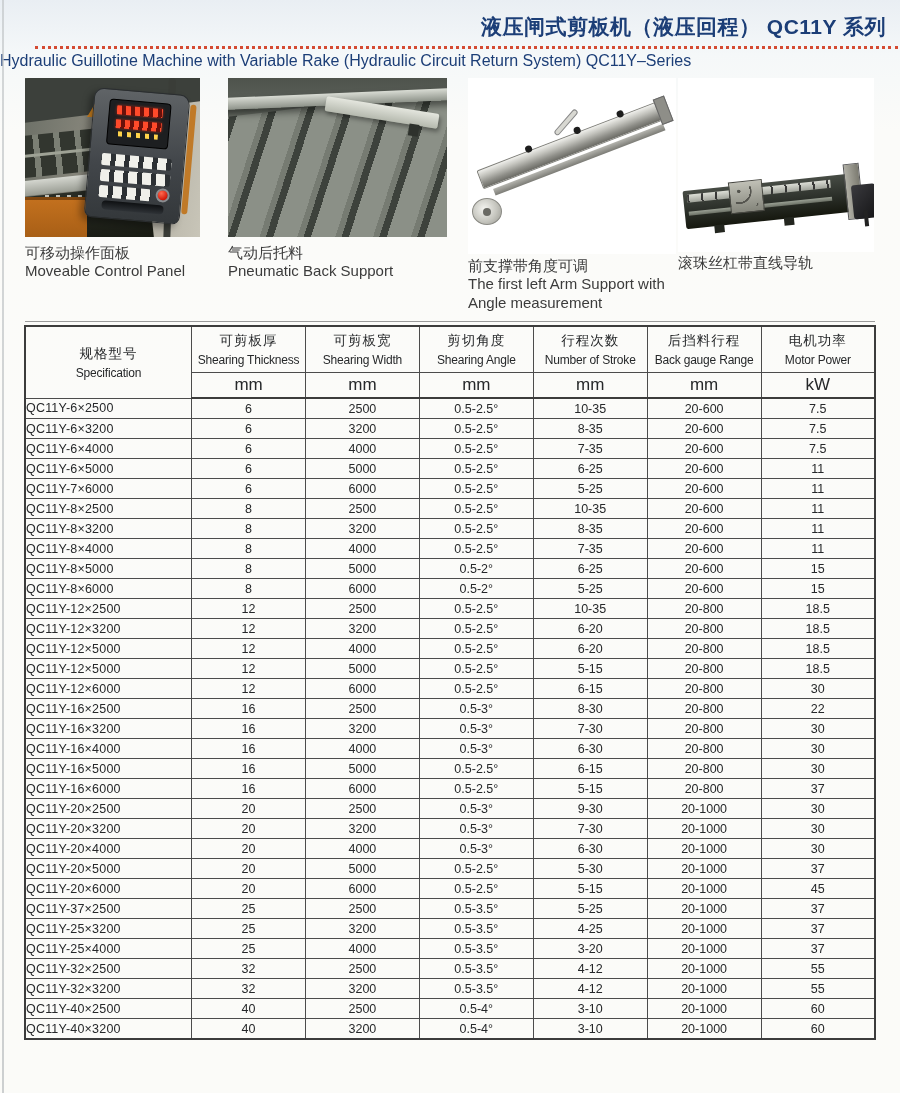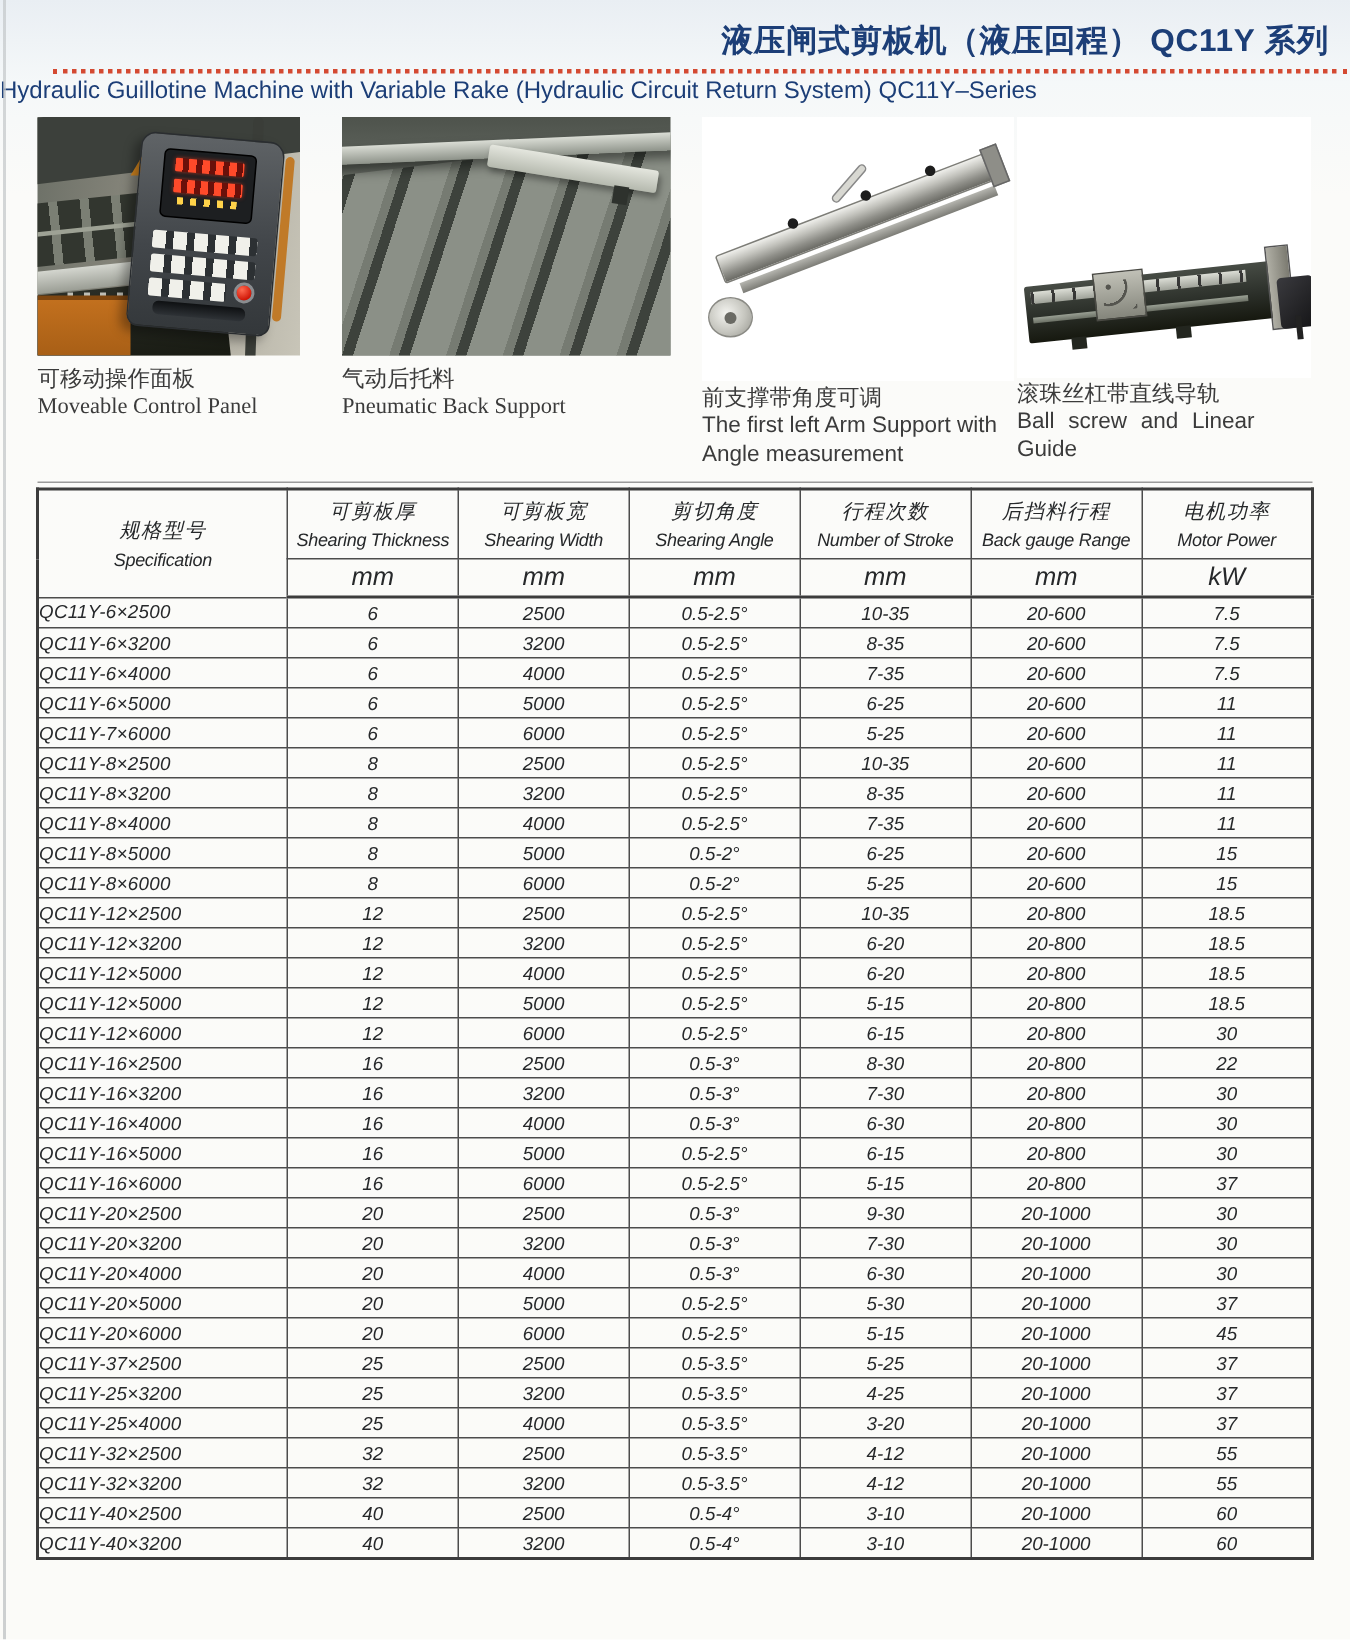--- a/index.html
+++ b/index.html
@@ -30,21 +30,21 @@
 
   
   .features { position:relative; height:233px; margin-top:8px; }
   .card { position:absolute; top:0; }
   .card1 { left:25px;  width:175px; }
   .card2 { left:228px; width:219px; }
   .card3 { left:468px; width:208px; }
   .card4 { left:678px; width:196px; }
   .photo { position:relative; overflow:hidden; }
   .cap-zh,.cap-en { font-size:15px; color:#3b3b3b; line-height:1.22; }
-  .card1 figcaption,.card2 figcaption { margin-top:7px;font-family:Liberation Serif, serif; }
+  .card1 figcaption,.card2 figcaption { margin-top:7px; }
   .card3 figcaption { margin-top:3px; }
   .card4 figcaption { margin-top:2px; }
   .card4 .cap-en { word-spacing:5px; }
 
   
   .p1 { height:159px; background:linear-gradient(100deg,#6b6f66 0%,#8d8b80 45%,#b3b0a4 70%,#c8c5b8 100%); }
   .p1-orange-tl { position:absolute; top:0; left:20px; width:64px; height:13px; background:#c07a28; }
   .p1-topdark { position:absolute; top:-14px; left:-12px; width:150%; height:44px; background:#3c403b; transform:rotate(-7deg); }
   .p1-warning { position:absolute; top:24px; left:62px; width:0; height:0;
     border-left:9px solid transparent; border-right:9px solid transparent; border-bottom:15px solid #d8881f; }
@@ -136,21 +136,21 @@
   .p4-motor { position:absolute; right:-16px; top:12px; width:24px; height:34px; border-radius:3px;
     background:linear-gradient(135deg,#3a3a3e,#141416); }
   .p4-hook { position:absolute; right:-6px; bottom:-16px; width:4px; height:16px; background:#222; }
   .p4-foot { position:absolute; bottom:-7px; width:10px; height:8px; background:#23261f; }
   .ft1 { left:28px; } .ft2 { left:98px; }
 
   
   .top-rule { margin:10px 25px 3px; height:0; border-top:1px solid #9a9a9a; }
   table.spec {
     margin:0 24px; width:852px; border-collapse:collapse; table-layout:fixed;
-    color:#26282a; border:2px solid #3c3c3c;font-style:italic;
+    color:#26282a; border:2px solid #3c3c3c;
   }
   .spec th,.spec td { border:1px solid #4c4c4c; }
   .spec thead th { font-weight:normal; vertical-align:middle; padding:5px 2px; }
   .h-zh { font-size:13.5px; letter-spacing:1px; }
   .h-en { font-size:12px; margin-top:3px; letter-spacing:-.2px; }
   .spec thead tr.units th { font-size:17px; padding:2px; border-bottom:2px solid #3c3c3c; }
   .spec tbody td { font-size:12.5px; text-align:center; padding:2.5px 2px; height:16px; }
   .spec tbody td.model { text-align:left; padding-left:0; letter-spacing:.2px; }
 </style>
 </head>
@@ -234,21 +234,20 @@
           <div class="p4-carriage"></div>
           <div class="p4-bracket"></div>
           <div class="p4-motor"></div>
           <div class="p4-hook"></div>
           <div class="p4-foot ft1"></div>
           <div class="p4-foot ft2"></div>
         </div>
       </div>
       <figcaption>
         <div class="cap-zh">滚珠丝杠带直线导轨</div>
-        <div class="cap-en">Ball screw and Linear Guide</div>
       </figcaption>
     </figure>
 
   </section>
 
   <div class="top-rule"></div>
 
   <table class="spec">
     <colgroup>
       <col style="width:19.6%">

